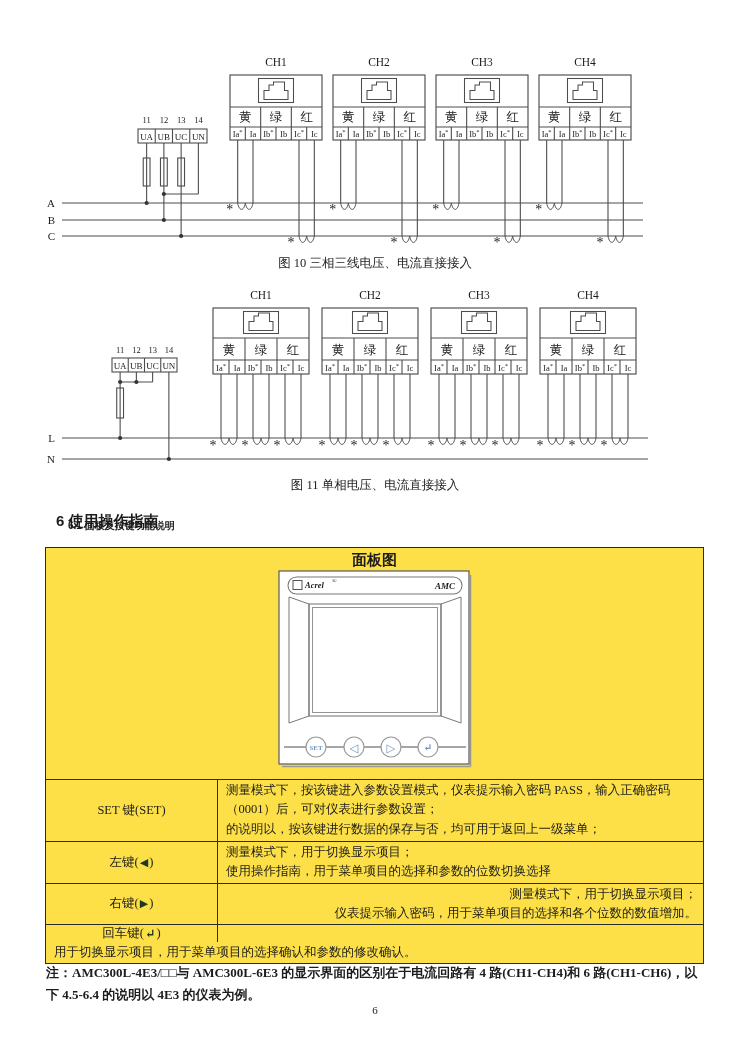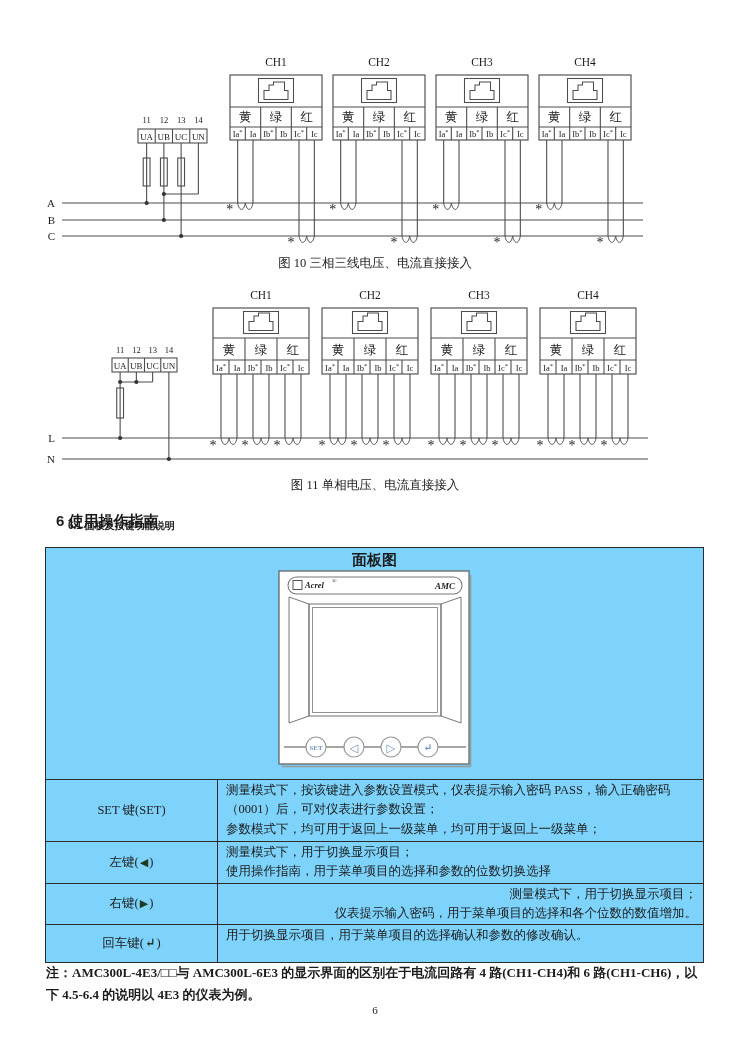--- a/index.html
+++ b/index.html
@@ -7,21 +7,21 @@
         font-family:"Liberation Serif","DejaVu Serif",serif;color:#1c1c1c;}
   .dsvg{position:absolute;left:0;}
   #d10{top:45px;}
   #d11{top:285px;}
   svg text{font-family:"Liberation Serif","DejaVu Serif",serif;fill:#1c1c1c;}
   .cap{text-anchor:middle;font-size:12.5px;}
   .h1{position:absolute;left:56px;top:496px;font-family:"Liberation Sans","DejaVu Sans",sans-serif;
       font-weight:bold;font-size:15px;margin-top:16px;}
   .h2{position:absolute;left:68px;top:519px;font-family:"Liberation Sans","DejaVu Sans",sans-serif;
       font-weight:bold;font-size:10px;}
-  .ktable{position:absolute;left:45px;top:547px;width:659px;border:1.5px solid #2b2b2b;box-sizing:border-box;background:#7dd3fc;}
+  .ktable{position:absolute;left:45px;top:547px;width:659px;border:1.5px solid #2b2b2b;box-sizing:border-box;background:#fde047;}
   .prow{height:231px;position:relative;}
   .ptitle{text-align:center;padding-top:3px;font-family:"Liberation Sans","DejaVu Sans",sans-serif;
           font-weight:bold;font-size:15px;}
   #panelsvg{position:absolute;left:232px;top:22px;}
   .brand{font-style:italic;font-weight:bold;font-size:8.5px;}
   .reg{font-size:6px;}
   .model{font-style:italic;font-weight:bold;font-size:9px;text-anchor:end;}
   .btn{fill:#7494be;font-size:11.5px;text-anchor:middle;}
   .settext{font-size:7px;font-weight:bold;}
   .enter{font-size:10.5px;font-weight:bold;}
@@ -413,21 +413,21 @@
       </svg>
     </div>
     <div id="keyrows">
         <div class="keyrow" style="min-height: 62px;">
           <div class="kcell">
             <span>SET 键(SET)</span>
           </div>
           <div class="dcell">
             <div class="dline">测量模式下，按该键进入参数设置模式，仪表提示输入密码 PASS，输入正确密码</div>
             <div class="dline">（0001）后，可对仪表进行参数设置；</div>
-            <div class="dline">参数模式下，均可用于返回上一级菜单，均可用于返回上一级菜单；</div>
+            <div class="dline">的说明以，按该键进行数据的保存与否，均可用于返回上一级菜单；</div>
           </div>
         </div>
         <div class="keyrow" style="min-height: 37.5px;">
           <div class="kcell">
             <span>左键(</span>
             <span class="ksym">◀</span>
             <span> )</span>
           </div>
           <div class="dcell">
             <div class="dline">测量模式下，用于切换显示项目；</div>
@@ -438,21 +438,21 @@
           <div class="kcell">
             <span>右键(</span>
             <span class="ksym">▶</span>
             <span> )</span>
           </div>
           <div class="dcell">
             <div class="dline">测量模式下，用于切换显示项目；</div>
             <div class="dline">仪表提示输入密码，用于菜单项目的选择和各个位数的数值增加。</div>
           </div>
         </div>
-        <div class="keyrow" style="min-height: 37.5px;">
+        <div class="keyrow" style="min-height: 37.5px; flex-direction: column;">
           <div class="kcell">
             <span>回车键(</span>
             <span class="ksym kenter">↵</span>
             <span> )</span>
           </div>
           <div class="dcell">
             <div class="dline">用于切换显示项目，用于菜单项目的选择确认和参数的修改确认。</div>
           </div>
         </div>
       </div>

